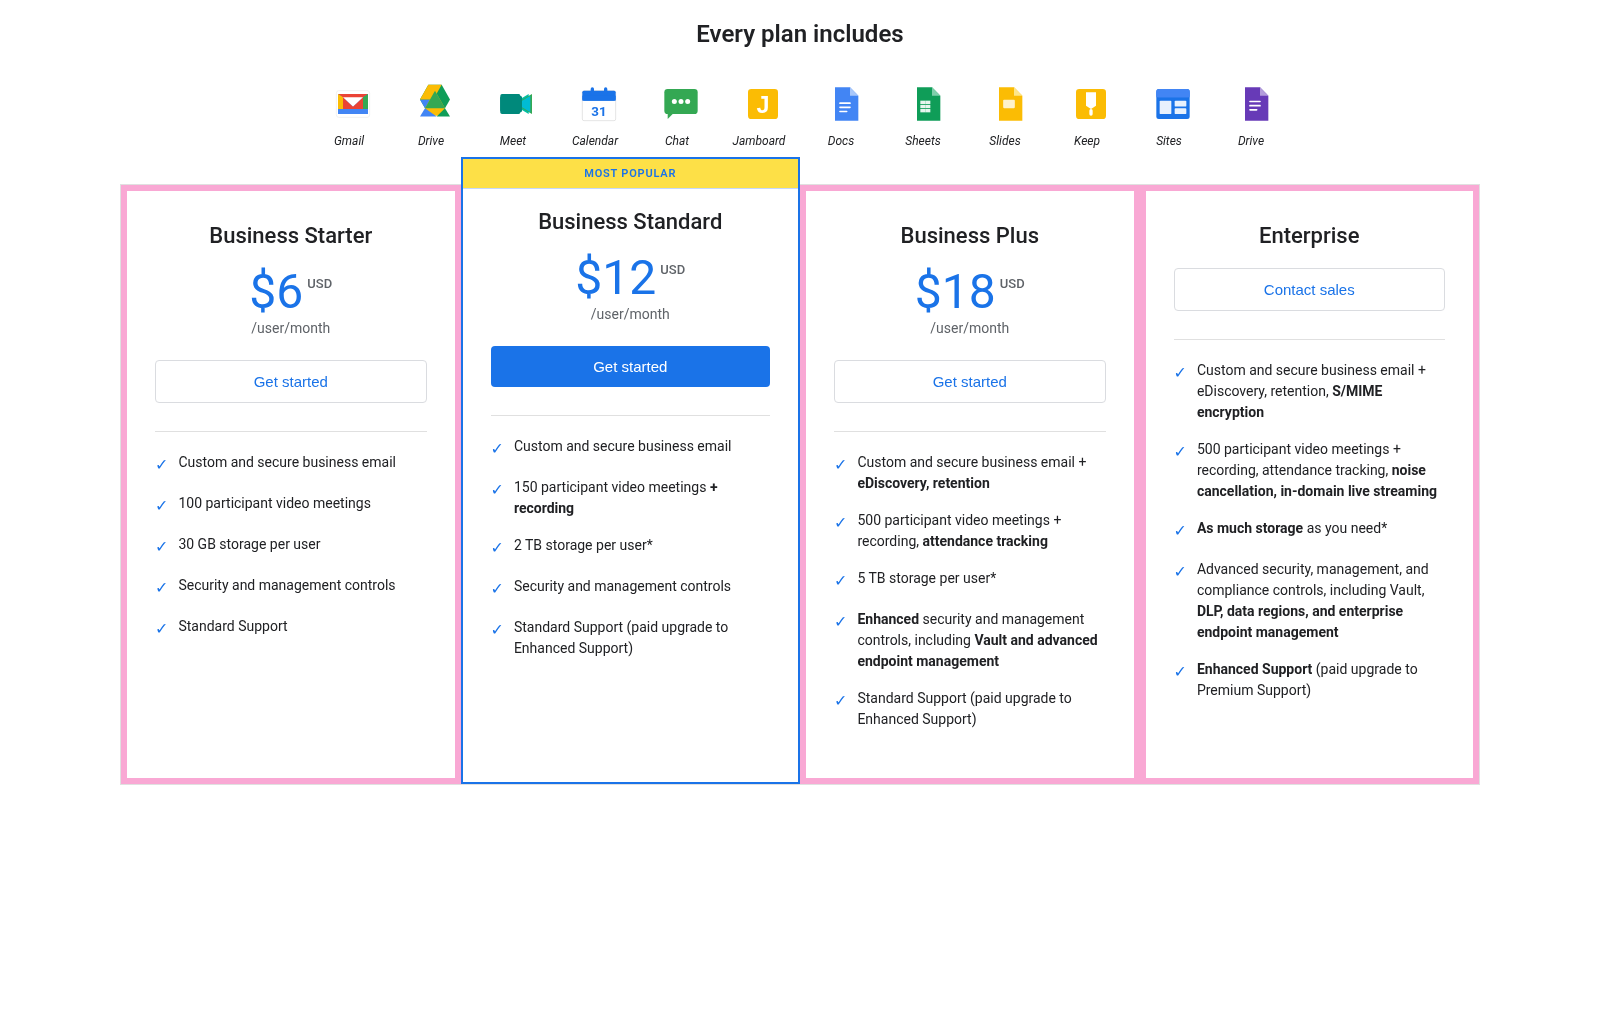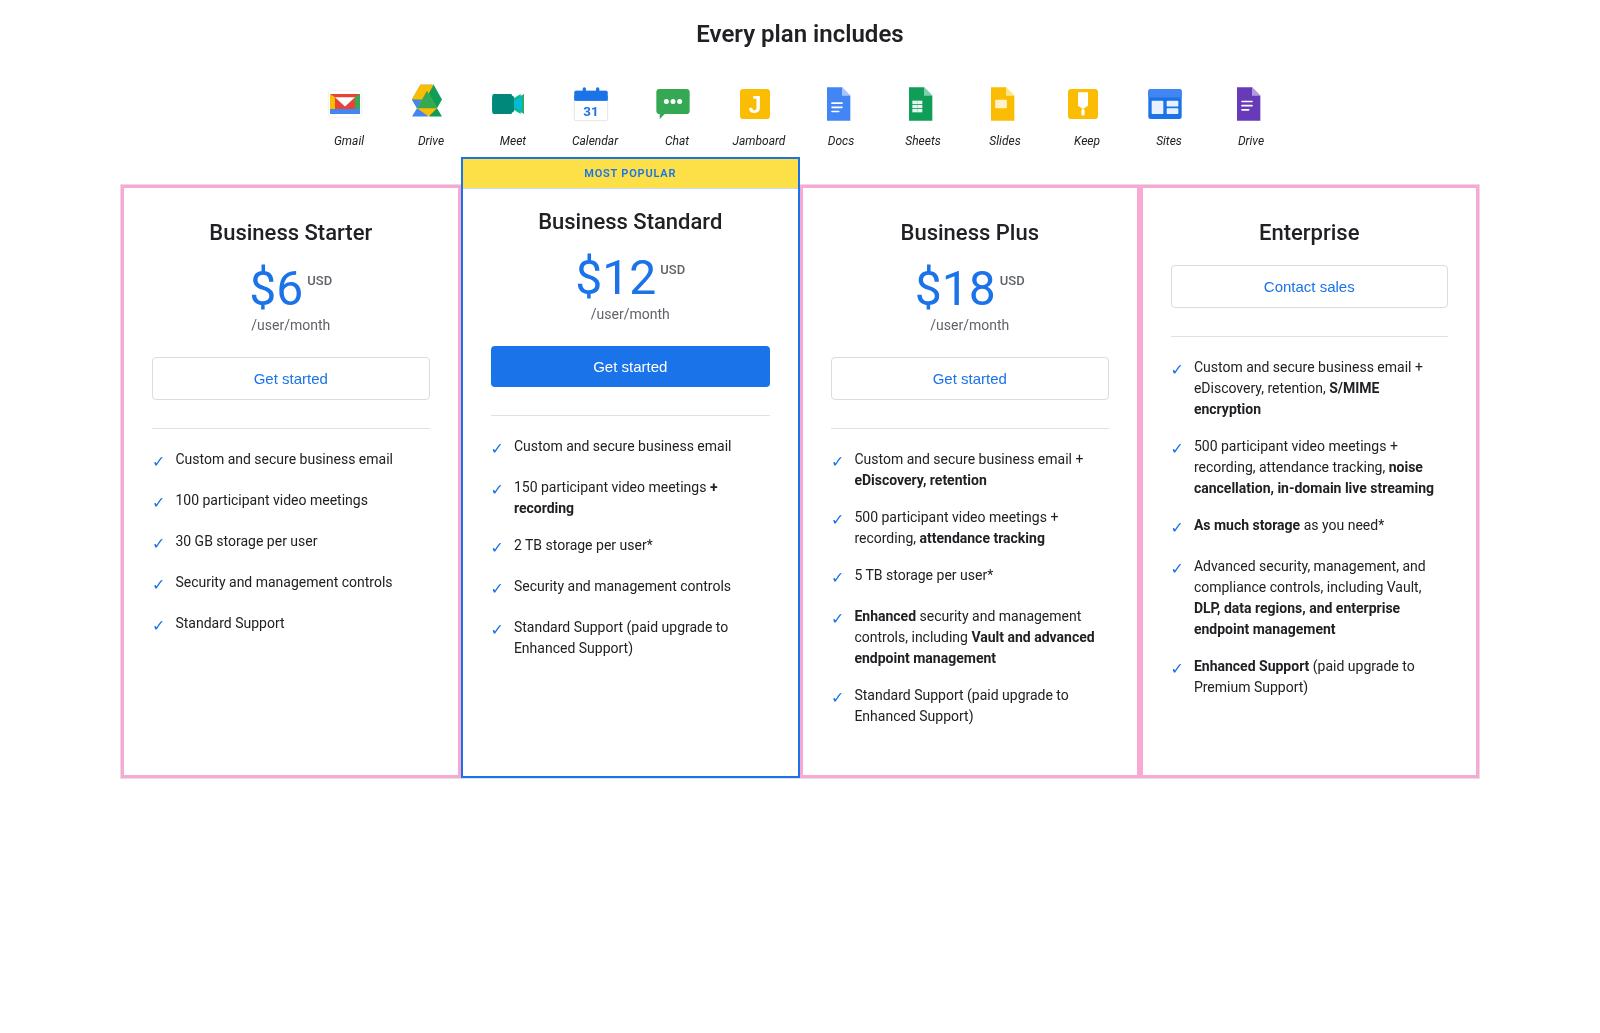--- a/index.html
+++ b/index.html
@@ -41,42 +41,42 @@
       align-items: center;
       width: 72px;
     }
 
     .app-icon {
       width: 48px;
       height: 48px;
       margin-bottom: 6px;
       display: flex;
       align-items: center;
-      justify-content: flex-start;
+      justify-content: flex-end;
     }
 
     .app-label {
       font-size: 12px;
       color: #202124;
       text-align: center;
       font-style: italic;
     }
 
     
     .plans-grid {
       display: grid;
       grid-template-columns: 1fr 1fr 1fr 1fr;
       gap: 0;
       border: 1px solid #e0e0e0;
       border-radius: 0;
       position: relative;
     }
 
     .plan-card {
-      border: 3px solid #f9a8d4;
+      border: 6px solid #f9a8d4;
       padding: 32px 28px 32px 28px;
       position: relative;
       background: #fff;
     }
 
     .plan-card.featured {
       border: 2px solid #1a73e8;
       margin-top: -28px;
       padding-top: 12px;
       z-index: 2;

